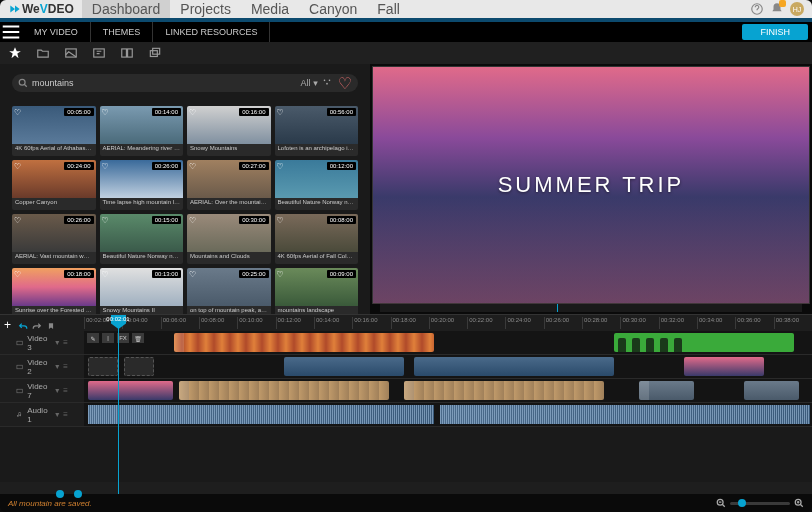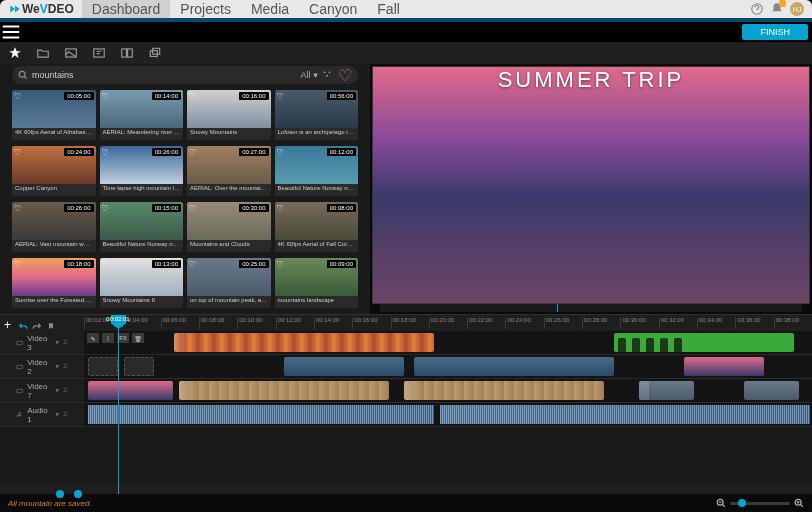--- a/index.html
+++ b/index.html
@@ -18,21 +18,21 @@
 .subbar{height:20px;background:#000;display:flex;align-items:center;color:#ccc}
 .ham{width:22px;display:flex;align-items:center;justify-content:center;color:#fff;cursor:pointer}
 .subnav{display:flex;height:100%}
 .subnav .item{padding:0 12px;font-size:9px;display:flex;align-items:center;border-right:1px solid #333;cursor:pointer}
 .finish{margin-left:auto;background:#07a3d1;color:#fff;font-size:9px;padding:3px 18px;margin-right:4px;cursor:pointer;border-radius:2px}
 .iconrow{height:22px;background:#202020;display:flex;align-items:center;padding:0 8px;gap:14px}
 .iconrow .tic{width:14px;height:14px;color:#999;cursor:pointer}
 .iconrow .tic.active{color:#fff}
 .main{display:flex;height:250px}
 .left{width:370px;background:#1a1a1a;display:flex;flex-direction:column}
-.search{display:flex;align-items:center;margin:2px 12px;background:#2a2a2a;border-radius:10px;height:18px;padding:0 6px}
+.search{display:flex;align-items:center;margin:10px 12px;background:#2a2a2a;border-radius:10px;height:18px;padding:0 6px}
 .search input{flex:1;background:none;border:none;color:#ccc;font-size:9px;outline:none}
 .search .sic{color:#888;margin-right:4px}
 .sall{color:#aaa;font-size:9px;margin-left:4px;cursor:pointer}
 .hrt{color:#e06b6b;margin-left:6px;cursor:pointer}
 .grid{flex:1;overflow:hidden;padding:4px 12px;display:grid;grid-template-columns:repeat(4,1fr);gap:4px}
 .clip{position:relative;height:50px;border-radius:2px;overflow:hidden;cursor:pointer;display:flex;flex-direction:column}
 .thumb{flex:1;position:relative}
 .thumb .fav{position:absolute;top:2px;left:2px;color:#fff;font-size:8px}
 .thumb .dur{position:absolute;top:2px;right:2px;background:#000;color:#fff;font-size:6px;padding:1px 3px;border-radius:1px}
 .clabel{height:12px;background:#2a2a2a;color:#ccc;font-size:6px;padding:1px 3px;white-space:nowrap;overflow:hidden;text-overflow:ellipsis}
@@ -46,21 +46,21 @@
 .g8{background:linear-gradient(#3a7a9a,#5a9ab0)}
 .g9{background:linear-gradient(#6a5a4a,#3a3a3a)}
 .g10{background:linear-gradient(#5a8a6a,#3a5a4a)}
 .g11{background:linear-gradient(#9a8a7a,#6a6a5a)}
 .g12{background:linear-gradient(#7a6a5a,#4a4a3a)}
 .g13{background:linear-gradient(#f0a060,#e06a8a,#6a3a8a)}
 .g14{background:linear-gradient(#e0e0e0,#a0b0c0)}
 .g15{background:linear-gradient(#6a7a8a,#4a5a6a)}
 .g16{background:linear-gradient(#6a8a5a,#3a5a3a)}
 .right{flex:1;background:#0a0a0a;display:flex;flex-direction:column;padding:2px}
-.preview{flex:1;position:relative;background:linear-gradient(180deg,#e06a8a 0%,#8a4a9a 30%,#3a3a6a 55%,#1a2a4a 100%);display:flex;justify-content:center;border:1px solid #333}
+.preview{flex:1;position:relative;background:linear-gradient(180deg,#e06a8a 0%,#8a4a9a 30%,#3a3a6a 55%,#1a2a4a 100%);display:flex;align-items:center;justify-content:center;border:1px solid #333}
 .preview::after{content:'';position:absolute;bottom:0;left:0;right:0;height:45%;background:linear-gradient(180deg,rgba(232,106,138,0.4) 0%,rgba(58,58,106,0.6) 100%);transform:scaleY(-1)}
 .ptitle{color:#fff;font-size:22px;letter-spacing:3px;font-weight:500;position:relative;z-index:2;text-shadow:0 1px 3px rgba(0,0,0,0.5)}
 .pctrl{height:18px;display:flex;align-items:center;padding:0 8px;gap:8px;color:#aaa}
 .ptime{font-size:8px}
 .pbtns{margin:0 auto;display:flex;gap:6px}
 .pbtn{width:14px;height:14px;color:#ccc;cursor:pointer;display:flex;align-items:center;justify-content:center}
 .pplay{width:16px;height:16px;border:1px solid #666;border-radius:50%}
 .fs{cursor:pointer}
 .scrub{height:8px;position:relative;background:#1a1a1a;margin:0 8px}
 .scrub::before{content:'';position:absolute;left:42%;top:0;width:1px;height:100%;background:#07a3d1}
@@ -136,20 +136,25 @@
     <div class="avatar">HJ</div>
   </div>
 </div>
 
 <div class="subbar">
   <div class="ham">
       <svg width="12" height="12" viewBox="0 0 24 24" stroke="currentColor" stroke-width="2">
         <path d="M3 6h18M3 12h18M3 18h18"></path>
       </svg>
     </div>
+  <div class="subnav" id="subnav">
+      <div class="item">MY VIDEO</div>
+      <div class="item">THEMES</div>
+      <div class="item">LINKED RESOURCES</div>
+    </div>
   <div class="finish">FINISH</div>
 </div>
 
 <div class="iconrow">
   <div class="tic active"><svg viewBox="0 0 24 24" fill="currentColor">
         <path d="M12 2l3 7h7l-6 4 2 8-6-5-6 5 2-8-6-4h7z"></path>
       </svg></div>
   <div class="tic"><svg viewBox="0 0 24 24" fill="none" stroke="currentColor" stroke-width="2">
         <path d="M3 7h6l2 2h10v10H3z"></path>
       </svg></div>

